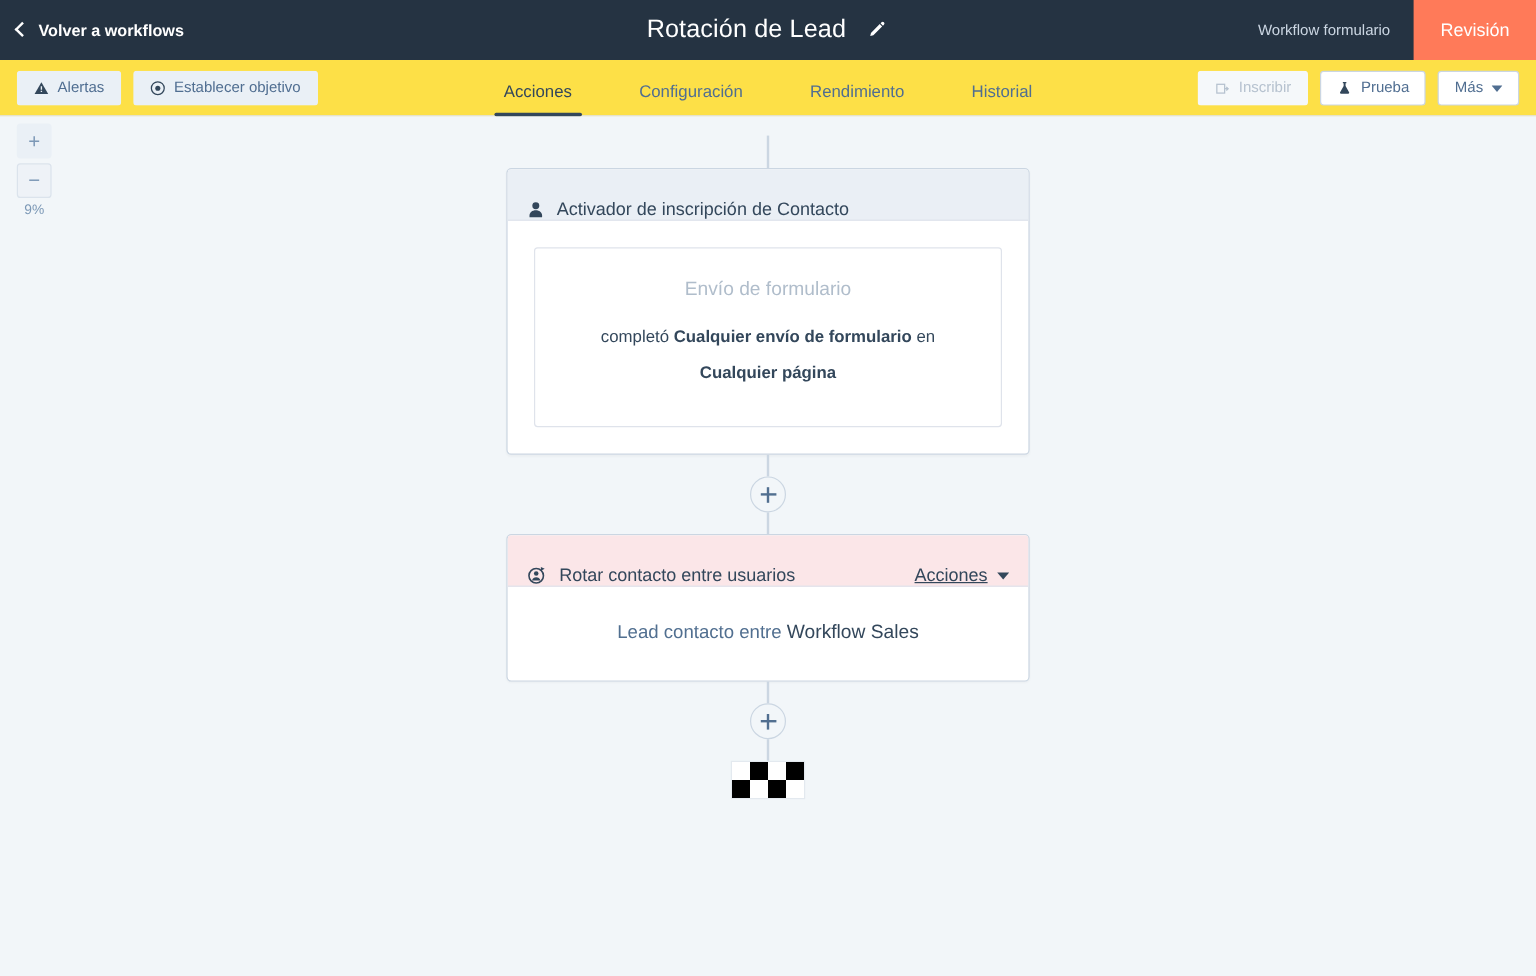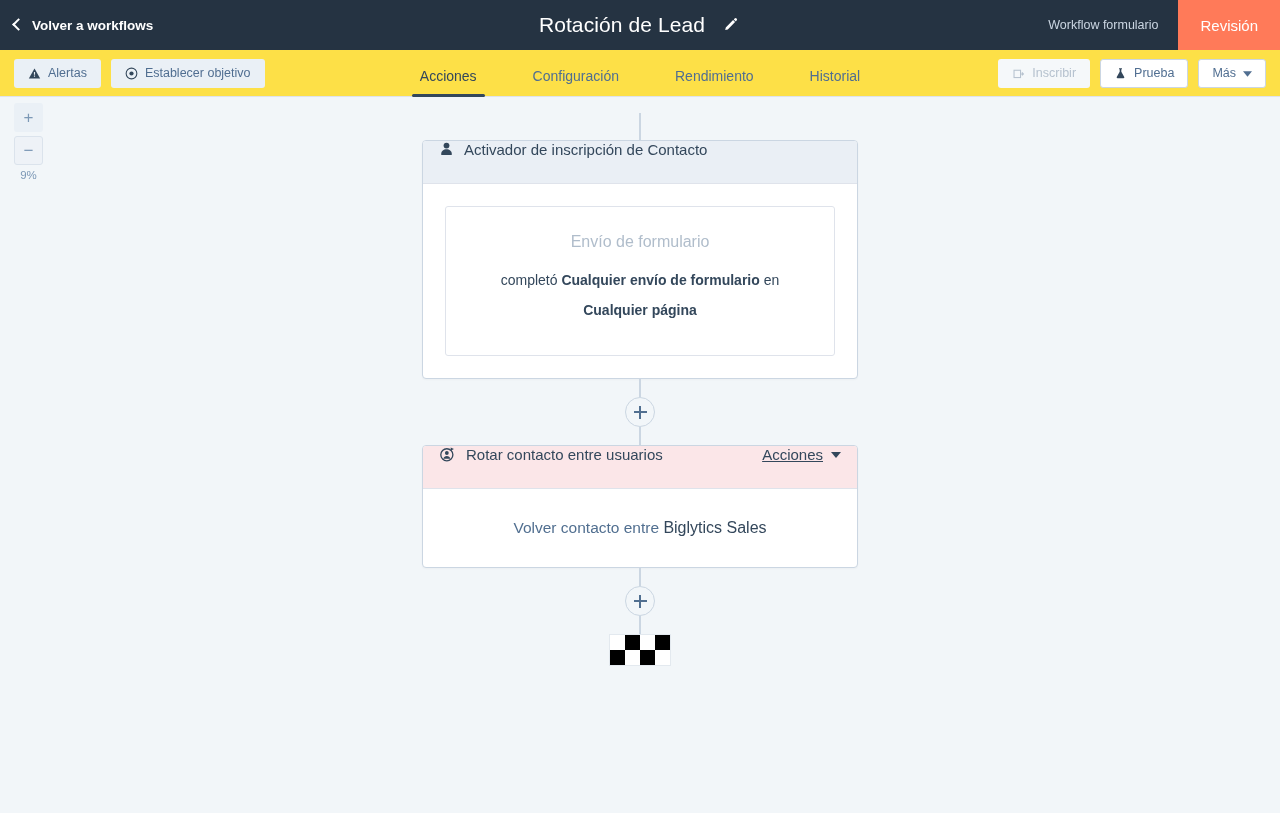--- a/index.html
+++ b/index.html
@@ -242,21 +242,21 @@
   .card {
     width: 436px;
     background: #ffffff;
     border: 1px solid #cbd6e2;
     border-radius: 4px;
     overflow: hidden;
     box-shadow: 0 1px 2px rgba(0,0,0,0.03);
   }
   .card-header {
     display: flex;
-    align-items: flex-start;
+    align-items: flex-end;
     gap: 10px;
     height: 43px;
     padding: 0 16px;
     font-size: 15px;
     color: #33475b;
     border-bottom: 1px solid #dfe3eb;
   }
   .card-header.trigger { background: #eaeff5; }
   .card-header.action  { background: #fbe6e8; }
 
@@ -491,21 +491,21 @@
             <path d="M12.4 1.6l3.4 1.6-3.4 1.8z" fill="#33475b"></path>
           </svg>
         </span>
         <span class="hdr-label">Rotar contacto entre usuarios</span>
         <span class="hdr-actions">
           <span class="lbl">Acciones</span>
           <span class="caret"></span>
         </span>
       </div>
 
-      <div class="action-body"><span>Volver contacto entre </span><span class="emph">Biglytics Sales</span></div>
+      <div class="action-body"><span>Lead contacto entre </span><span class="emph">Workflow Sales</span></div>
     </div>
 
     <div class="connector" style="height:18px"></div>
     <div class="plus-node">
       <span class="bar-h"></span>
       <span class="bar-v"></span>
     </div>
     <div class="connector" style="height:18px"></div>
 
     <div class="flag">

